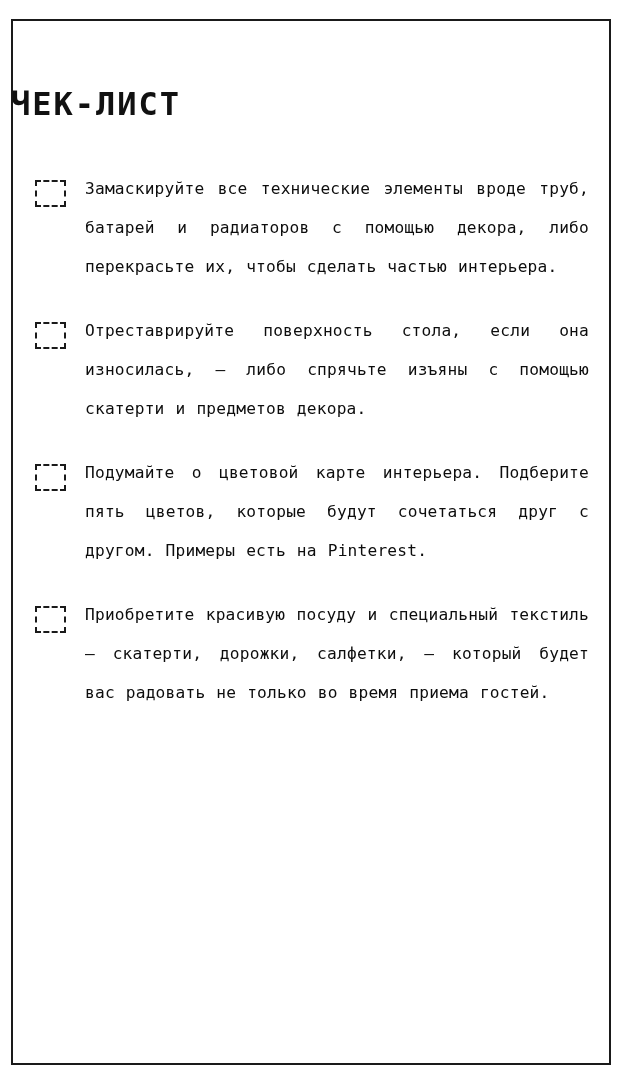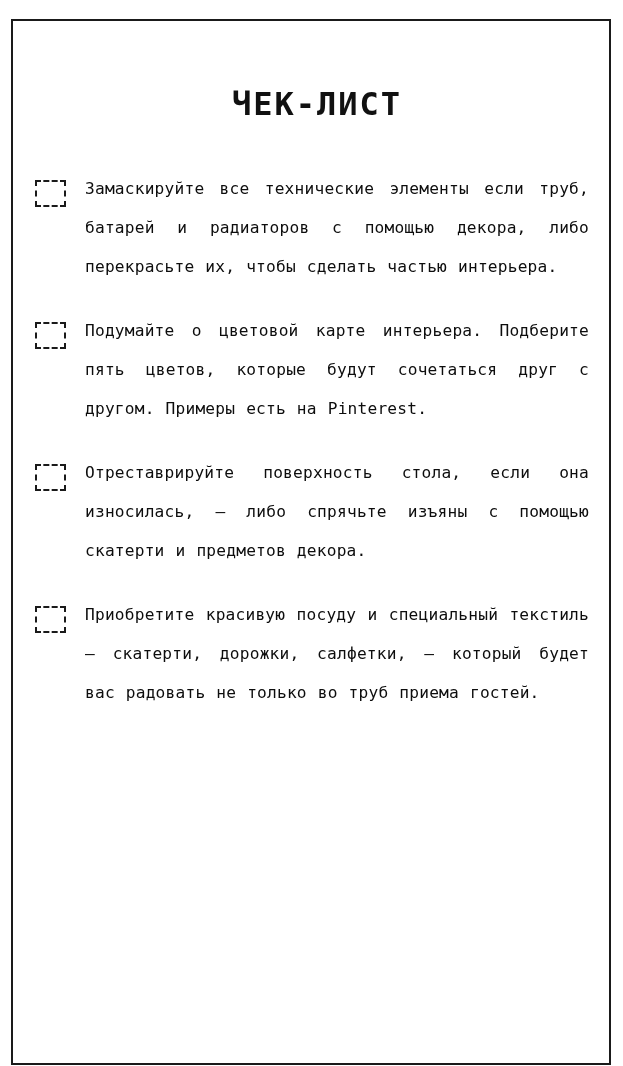--- a/index.html
+++ b/index.html
@@ -38,29 +38,28 @@
     position: absolute;
     left: 11px;
     top: 19px;
     width: 600px;
     height: 1046px;
     box-sizing: border-box;
     padding: 0;
   }
 
   .title {
-    text-align: center;
+    text-align: left;
     font-family: "DejaVu Sans Mono", monospace;
     font-size: 32px;
     font-weight: bold;
     letter-spacing: 2px;
     margin-top: 66px;
     margin-bottom: 16px;
     color: #111111;
-    padding-left: 12px;
   }
 
   .checklist {
     margin: 0;
     padding: 0;
     list-style: none;
     margin-top: 46px;
   }
 
   .check-item {
@@ -103,29 +102,29 @@
 
 <div id="page">
   <div class="page-frame"></div>
 
   <div class="content">
     <h1 class="title">ЧЕК-ЛИСТ</h1>
 
     <ul class="checklist">
       <li class="check-item">
         <span class="checkbox"></span>
-        <span class="item-text">Замаскируйте все технические элементы если труб, батарей и радиаторов с помощью декора, либо перекрасьте их, чтобы сделать частью интерьера.</span>
+        <span class="item-text">Замаскируйте все технические элементы вроде труб, батарей и радиаторов с помощью декора, либо перекрасьте их, чтобы сделать частью интерьера.</span>
+      </li>
+      <li class="check-item">
+        <span class="checkbox"></span>
+        <span class="item-text">Отреставрируйте поверхность стола, если она износилась, — либо спрячьте изъяны с помощью скатерти и предметов декора.</span>
       </li>
       <li class="check-item">
         <span class="checkbox"></span>
         <span class="item-text">Подумайте о цветовой карте интерьера. Подберите пять цветов, которые будут сочетаться друг с другом. Примеры есть на Pinterest.</span>
       </li>
       <li class="check-item">
         <span class="checkbox"></span>
-        <span class="item-text">Отреставрируйте поверхность стола, если она износилась, — либо спрячьте изъяны с помощью скатерти и предметов декора.</span>
-      </li>
-      <li class="check-item">
-        <span class="checkbox"></span>
-        <span class="item-text">Приобретите красивую посуду и специальный текстиль — скатерти, дорожки, салфетки, — который будет вас радовать не только во труб приема гостей.</span>
+        <span class="item-text">Приобретите красивую посуду и специальный текстиль — скатерти, дорожки, салфетки, — который будет вас радовать не только во время приема гостей.</span>
       </li>
     </ul>
   </div>
 </div>
 
 </body></html>

